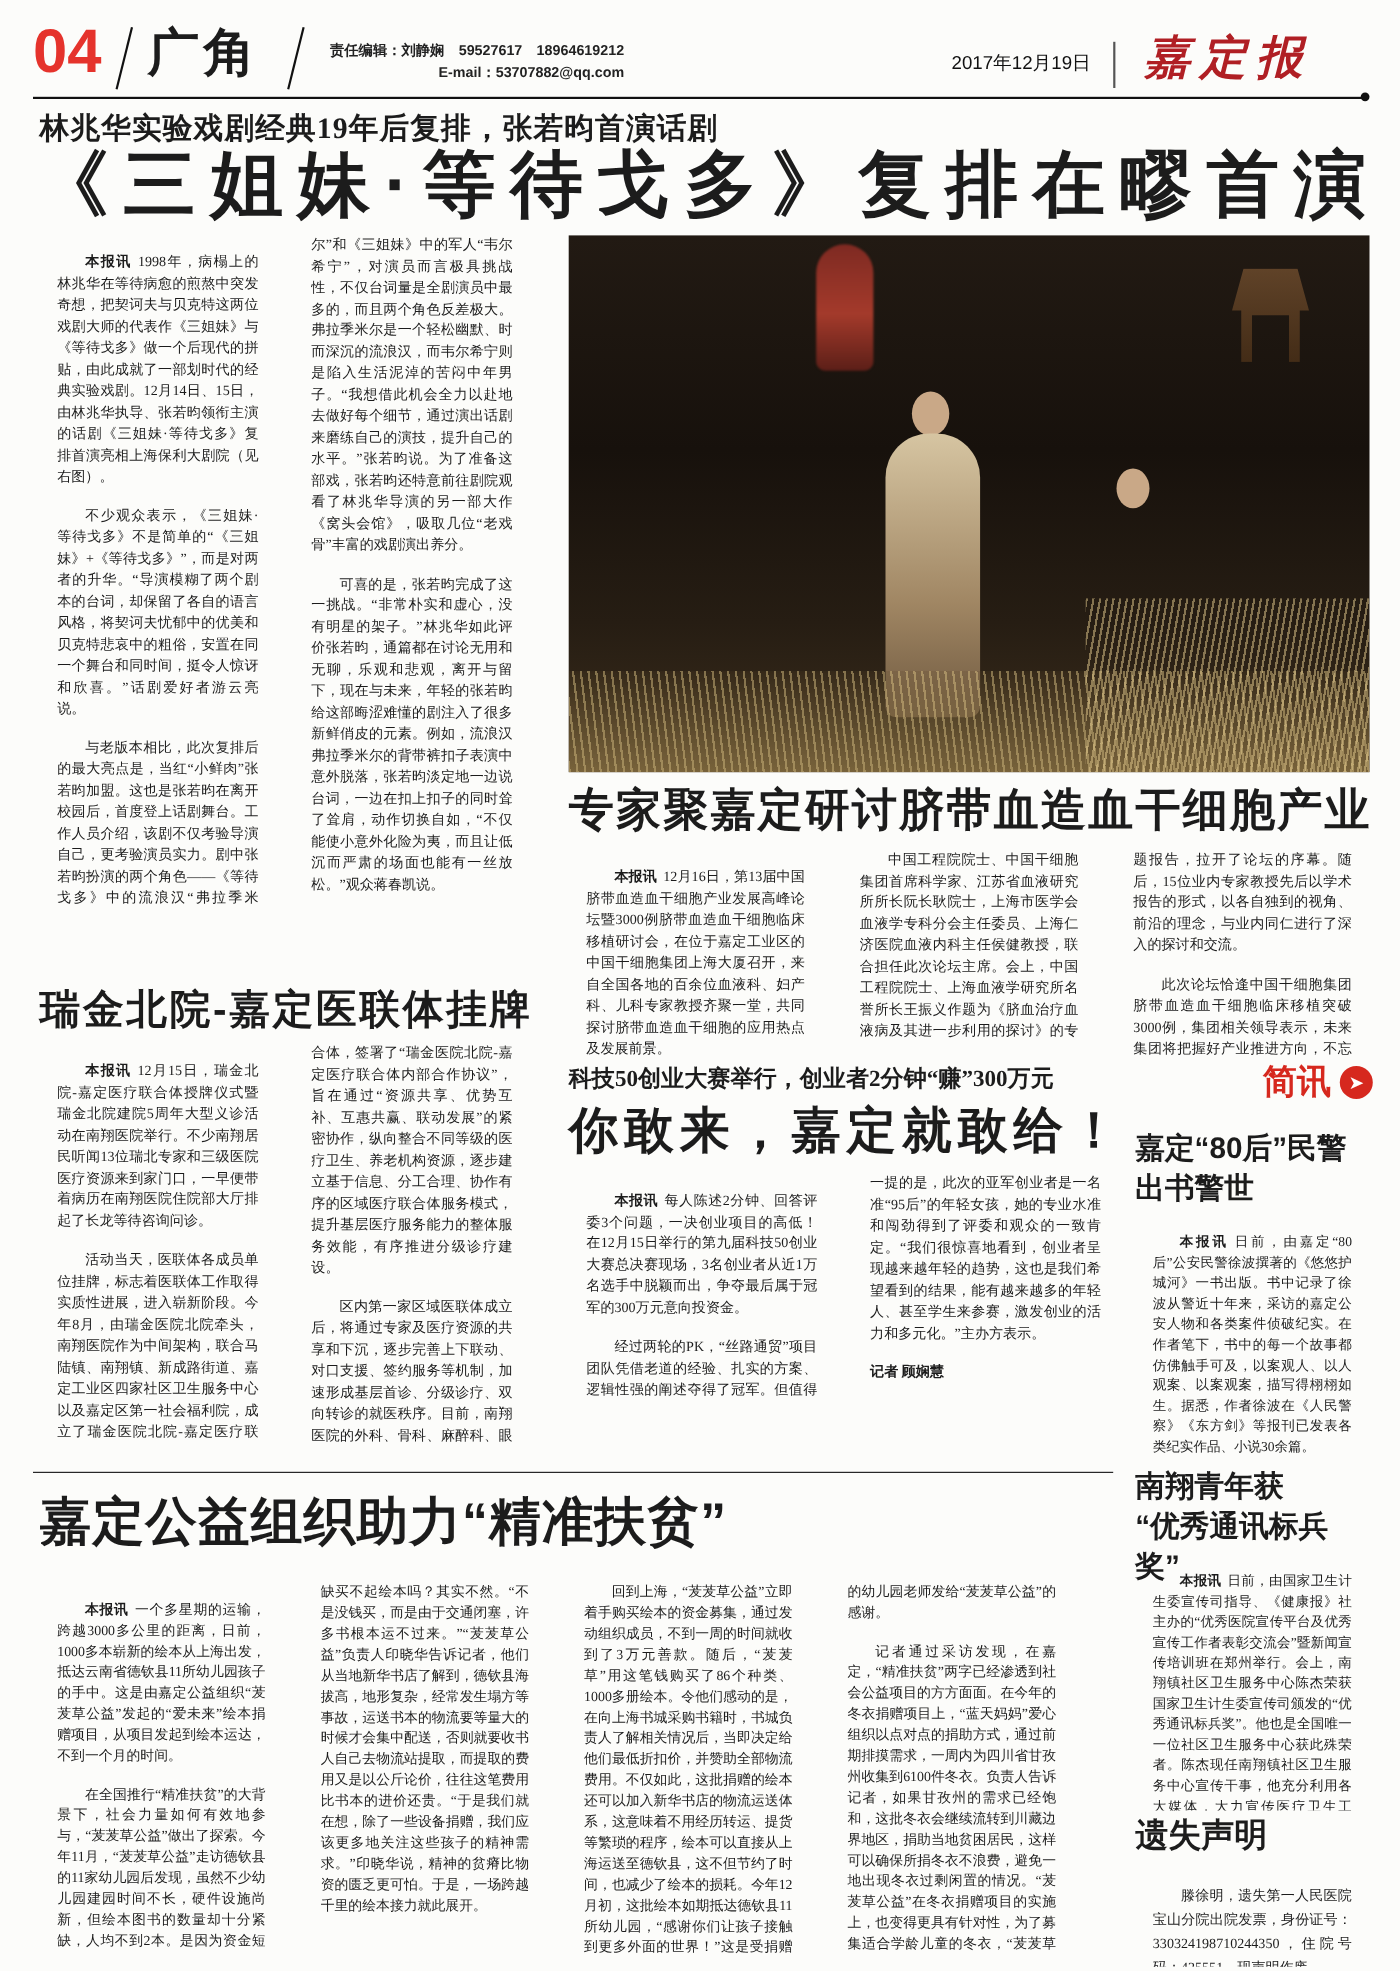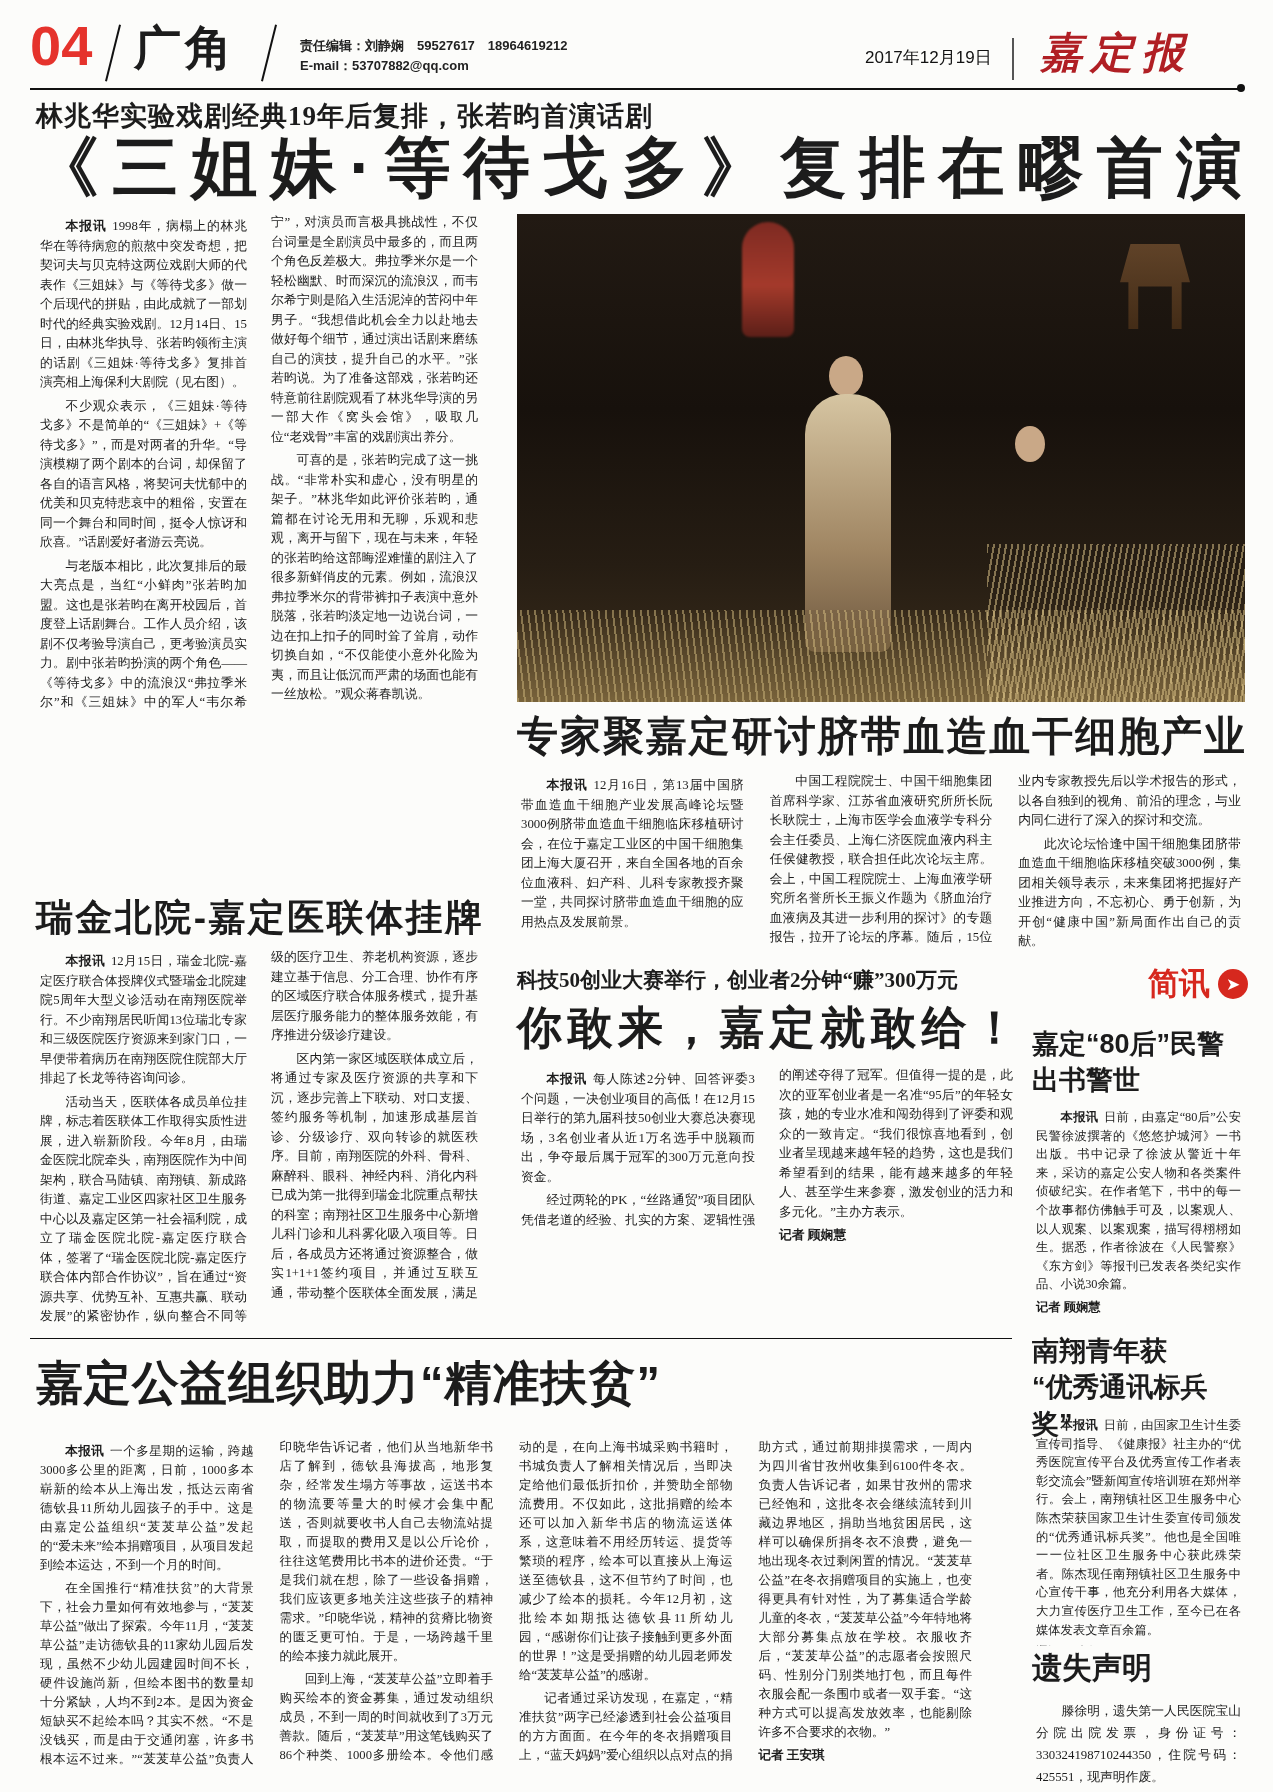--- a/index.html
+++ b/index.html
@@ -8,34 +8,34 @@
   .abs{position:absolute;}
   
   #page-num{left:30px;top:18px;font-family:"Liberation Sans",sans-serif;
             font-weight:bold;font-size:56px;color:#e5332c;line-height:1;}
   .hdr-slash{width:2px;height:58px;background:#111;transform:rotate(14deg);}
   #slash1{left:112px;top:24px;}
   #slash2{left:268px;top:24px;}
   #section-name{left:134px;top:24px;font-size:47px;font-weight:900;line-height:1;
                 font-family:"Liberation Sans",sans-serif;letter-spacing:4px;}
   #editor-box{left:300px;top:36px;font-family:"Liberation Sans",sans-serif;
-              font-size:13px;color:#222;line-height:20px;font-weight:bold;}
+              font-size:13px;color:#222;line-height:20px;font-weight:bold;text-align:right;}
   #date-box{left:865px;top:46px;font-size:17px;font-family:"Liberation Sans",sans-serif;color:#111;}
   #hdr-vline{left:1012px;top:38px;width:2px;height:42px;background:#555;}
   #masthead{left:1040px;top:28px;font-size:42px;font-weight:bold;color:#b01f24;
             font-style:italic;letter-spacing:9px;line-height:1.2;}
   #hdr-rule{left:30px;top:88px;width:1213px;height:2px;background:#111;}
   #hdr-dot{left:1237px;top:84px;width:8px;height:8px;border-radius:50%;background:#111;}
   
   #lead-kicker{left:36px;top:98px;font-size:27px;font-weight:bold;letter-spacing:1px;}
   #lead-headline{left:33px;top:133px;width:1208px;font-size:66px;font-weight:900;
                  font-family:"Liberation Sans",sans-serif;line-height:1.05;
                  text-align:justify;text-align-last:justify;letter-spacing:-1px;}
   .body-text{font-size:12.8px;line-height:19.5px;text-align:justify;overflow:hidden;}
-  .body-text p{margin:4px;text-indent:2em;}
+  .body-text p{margin:16px;text-indent:2em;}
   .dateline{font-weight:bold;margin-right:.45em;}
   .byline{text-align:left;font-weight:bold;text-indent:0 !important;padding-right:.3em;}
   #lead-body{left:36px;top:213px;width:446px;height:642px;column-count:2;column-gap:16px;}
   
   #stage-photo{left:517px;top:214px;width:728px;height:488px;overflow:hidden;
     background:linear-gradient(180deg,#221a13 0%,#17110c 40%,#261d13 72%,#3c2e1c 100%);}
   .ph{position:absolute;}
   #ph-red-figure{left:225px;top:8px;width:52px;height:115px;border-radius:26px 26px 8px 8px;
     background:linear-gradient(180deg,#7e2a22,#a43a2b 55%,#5c1f18);filter:blur(1px);}
   #ph-chair{left:603px;top:30px;width:70px;height:85px;

